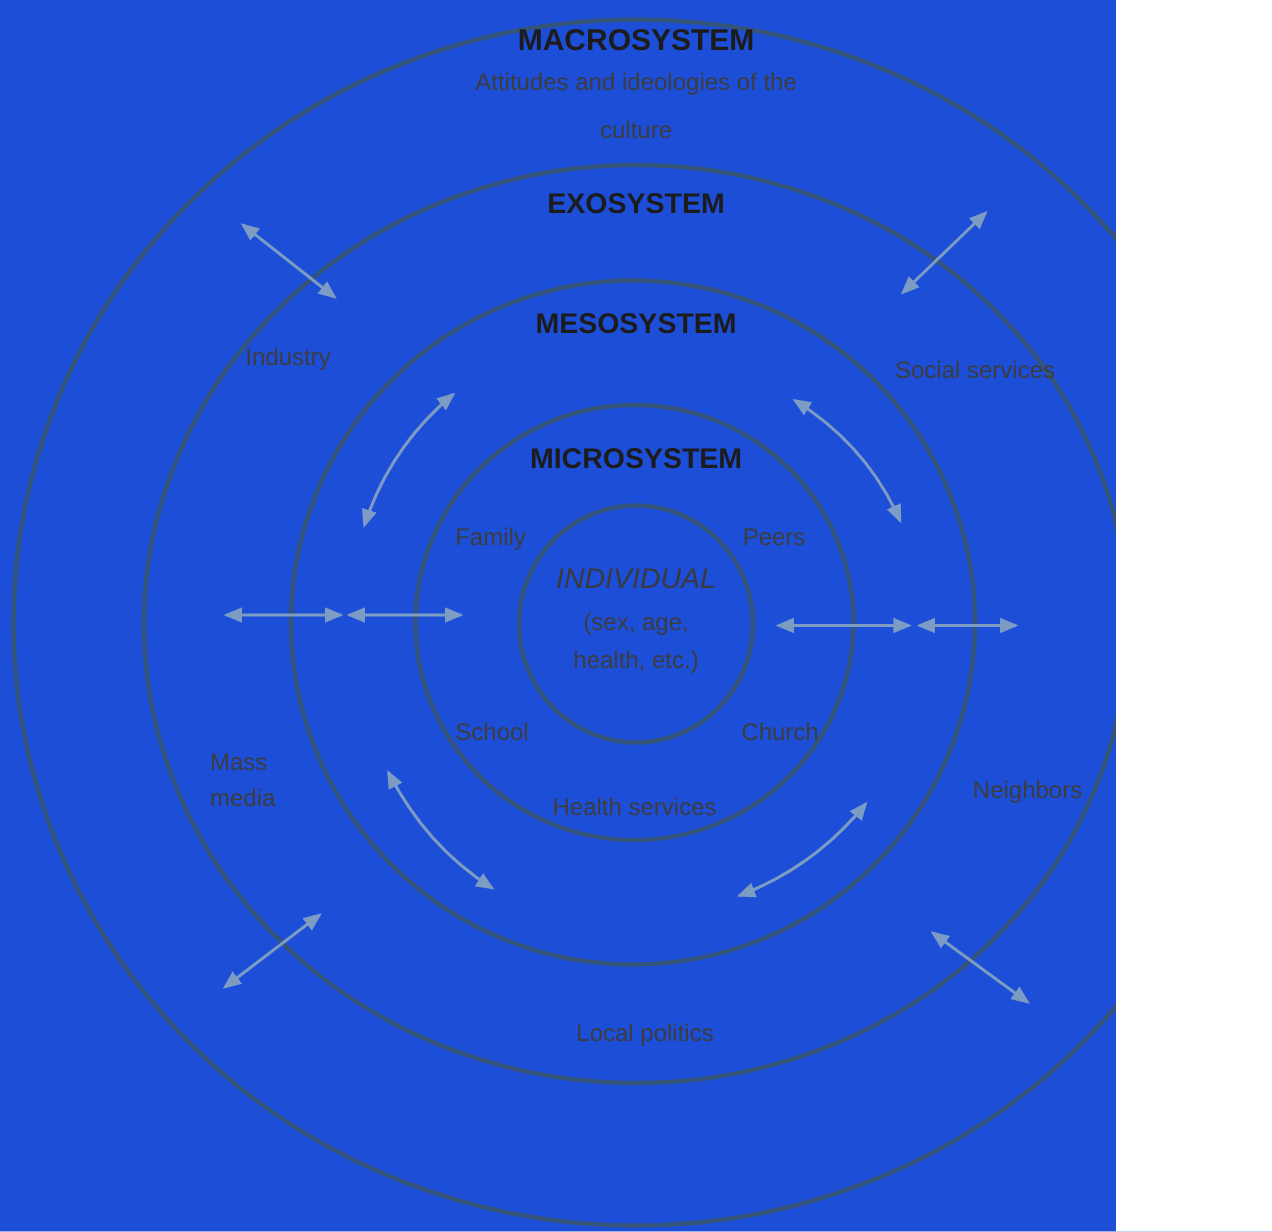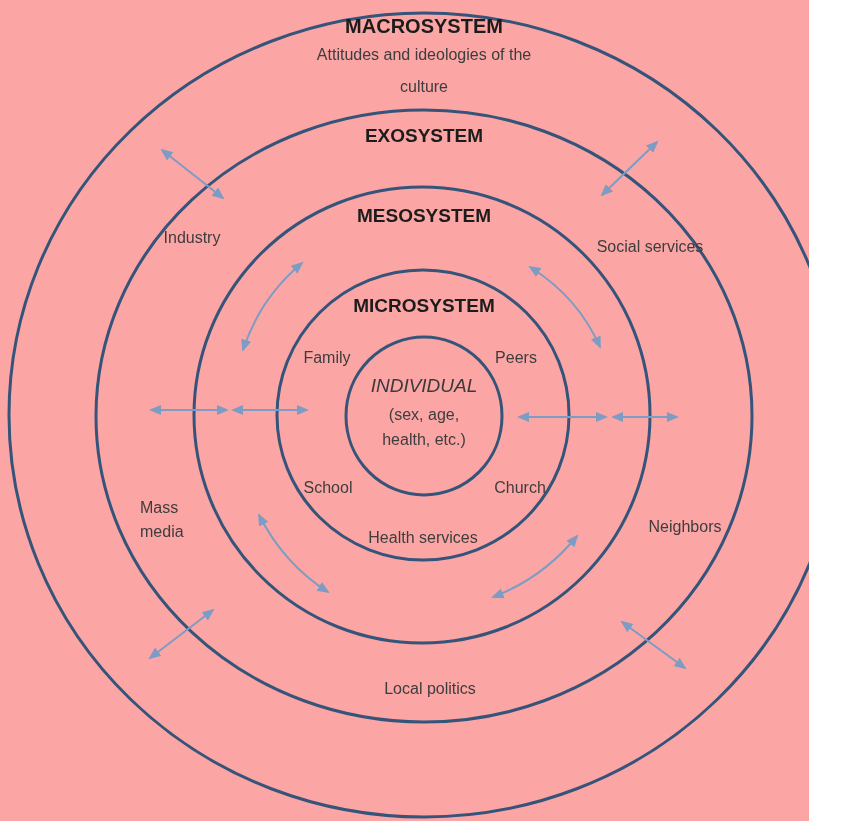--- a/index.html
+++ b/index.html
@@ -2,23 +2,23 @@
 <html><head>
 <meta charset="utf-8">
 <style>
   html, body {
     margin: 0;
     padding: 0;
     background: #ffffff;
   }
   .stage {
     position: relative;
-    width: 809px;
+    width: 744px;
     height: 821px;
-    background: #fca5a5;
+    background: #1d4ed8;
     font-family: "Liberation Sans", sans-serif;
     overflow: hidden;
   }
   svg { display: block; }
 
   .ring-circle {
     fill: none;
     stroke: #35547a;
     stroke-width: 3;
   }

